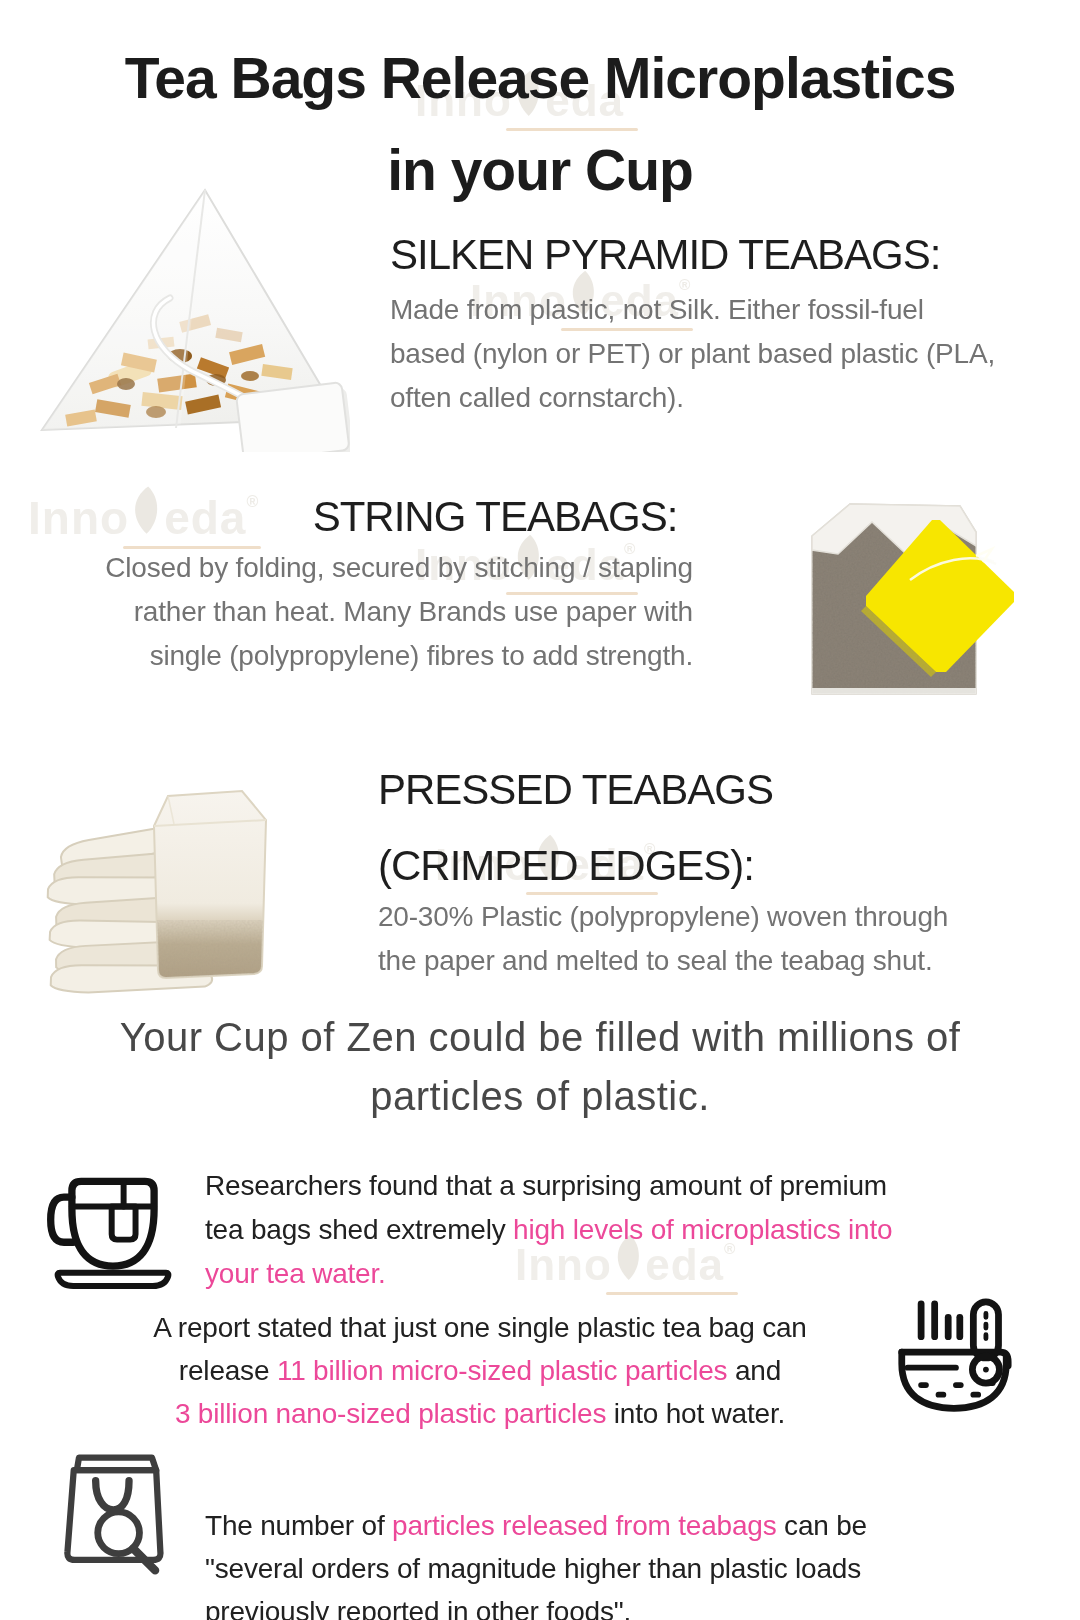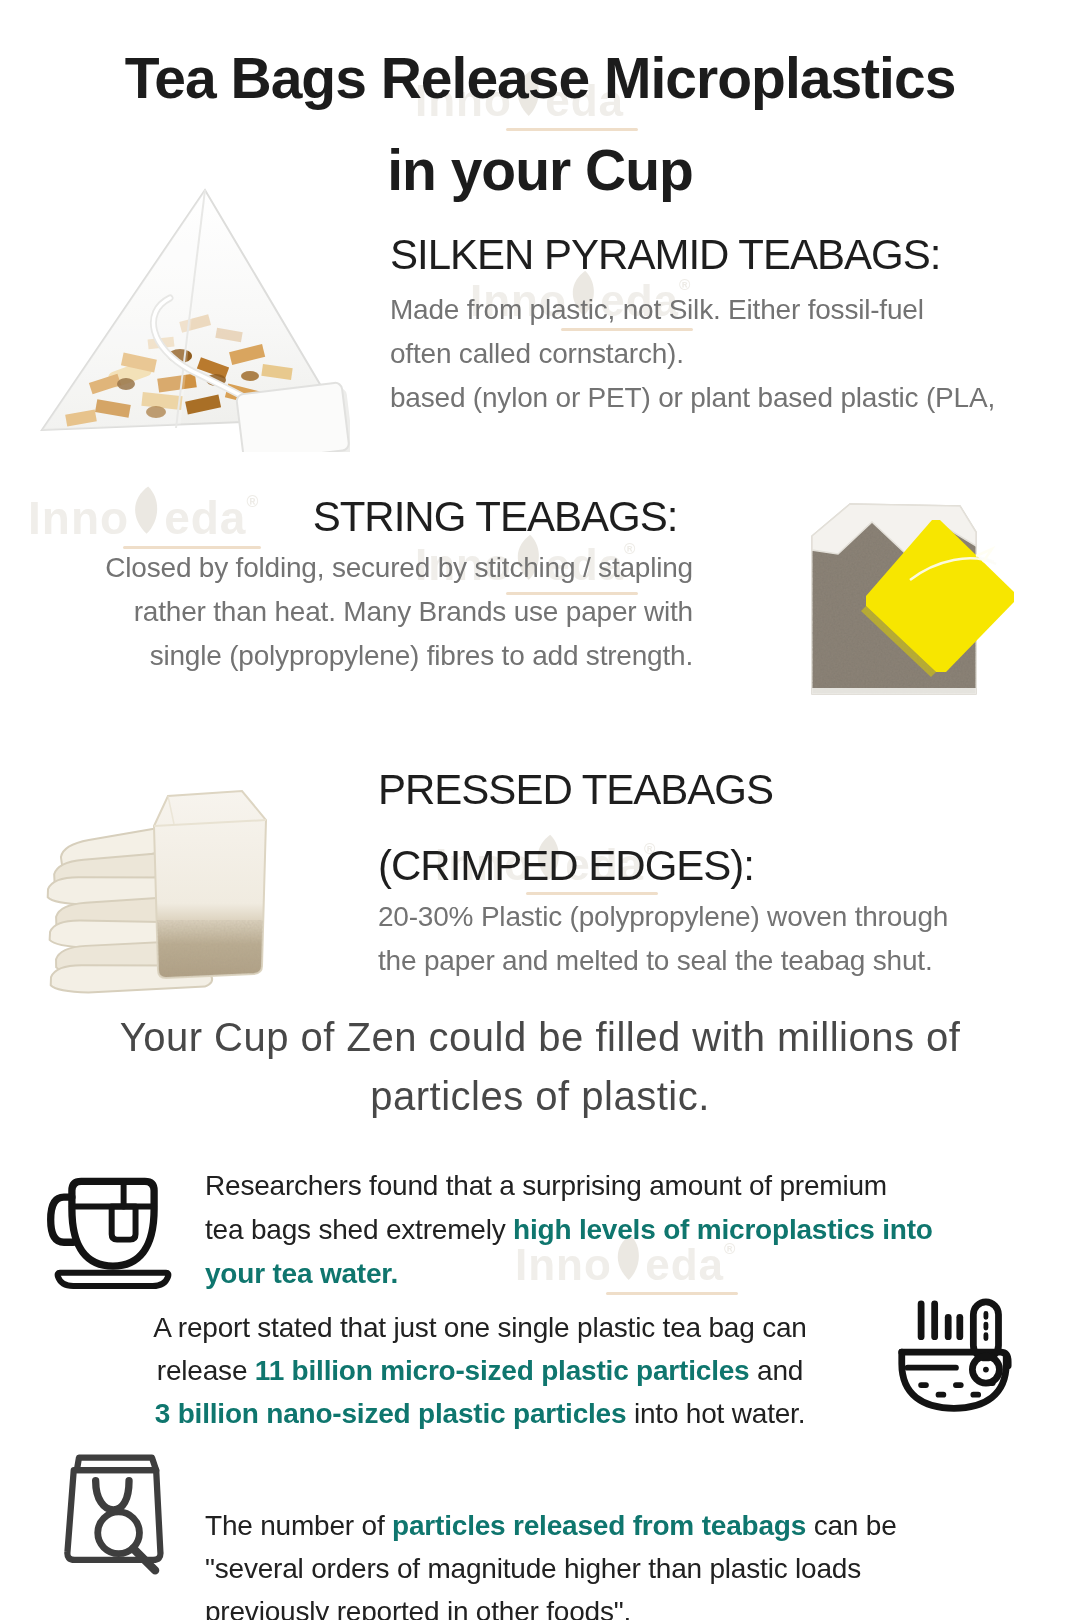--- a/index.html
+++ b/index.html
@@ -35,21 +35,21 @@
     font-size:28px;font-weight:400;letter-spacing:-.2px;color:#737373;line-height:44px;z-index:2;
   }
   .body .ln{display:block;}
   .statement{
     left:0;top:1008px;width:1080px;text-align:center;z-index:2;
     font-size:40px;font-weight:400;letter-spacing:.5px;color:#484848;line-height:59px;
   }
   .statement .ln{display:block;}
   .fact{z-index:2;font-size:28px;letter-spacing:-.2px;color:#212121;line-height:44px;}
   .fact .ln{display:block;white-space:nowrap;}
-  .fact b{font-weight:700;color:#0f766e;}
+  .fact b{font-weight:400;color:#ec4899;}
   .footer{
     right:12px;top:1584px;z-index:2;
     font-size:27px;color:#2f2f2f;letter-spacing:.2px;
   }
   svg{display:block;}
   .icon path,.icon circle,.icon rect,.icon line{vector-effect:none;}
 </style>
 </head>
 <body>
 
@@ -156,22 +156,22 @@
     <path d="M140,118 C112,132 120,168 160,190 C200,210 228,222 244,238" fill="none" stroke="#ffffff" stroke-width="3.5" stroke-linecap="round"></path>
     <g transform="rotate(-7 265 244)">
       <rect x="214" y="214" width="106" height="68" rx="7" fill="#ededeb"></rect>
       <rect x="210" y="208" width="106" height="68" rx="7" fill="#fbfbfa" stroke="#e1e1df" stroke-width="2"></rect>
     </g>
   </svg>
 
   <div class="abs h2" style="left:390px;top:230px;">SILKEN PYRAMID TEABAGS:</div>
   <div class="abs body" style="left:390px;top:288px;width:690px;">
     <span class="ln">Made from plastic, not Silk. Either fossil-fuel</span>
+    <span class="ln">based (nylon or PET) or plant based plastic (PLA,</span>
     <span class="ln">often called cornstarch).</span>
-    <span class="ln">based (nylon or PET) or plant based plastic (PLA,</span>
   </div>
 
   <div class="abs h2" style="left:0px;top:482px;width:990px;text-align:center;margin-top:10px;">STRING TEABAGS:</div>
   <div class="abs body" style="left:28px;top:546px;width:665px;text-align:right;">
     <span class="ln">Closed by folding, secured by stitching / stapling</span>
     <span class="ln">rather than heat. Many Brands use paper with</span>
     <span class="ln">single (polypropylene) fibres to add strength.</span>
   </div>
 
   <svg class="abs" style="left:790px;top:468px;z-index:1;" width="228" height="240" viewBox="0 0 228 240">

